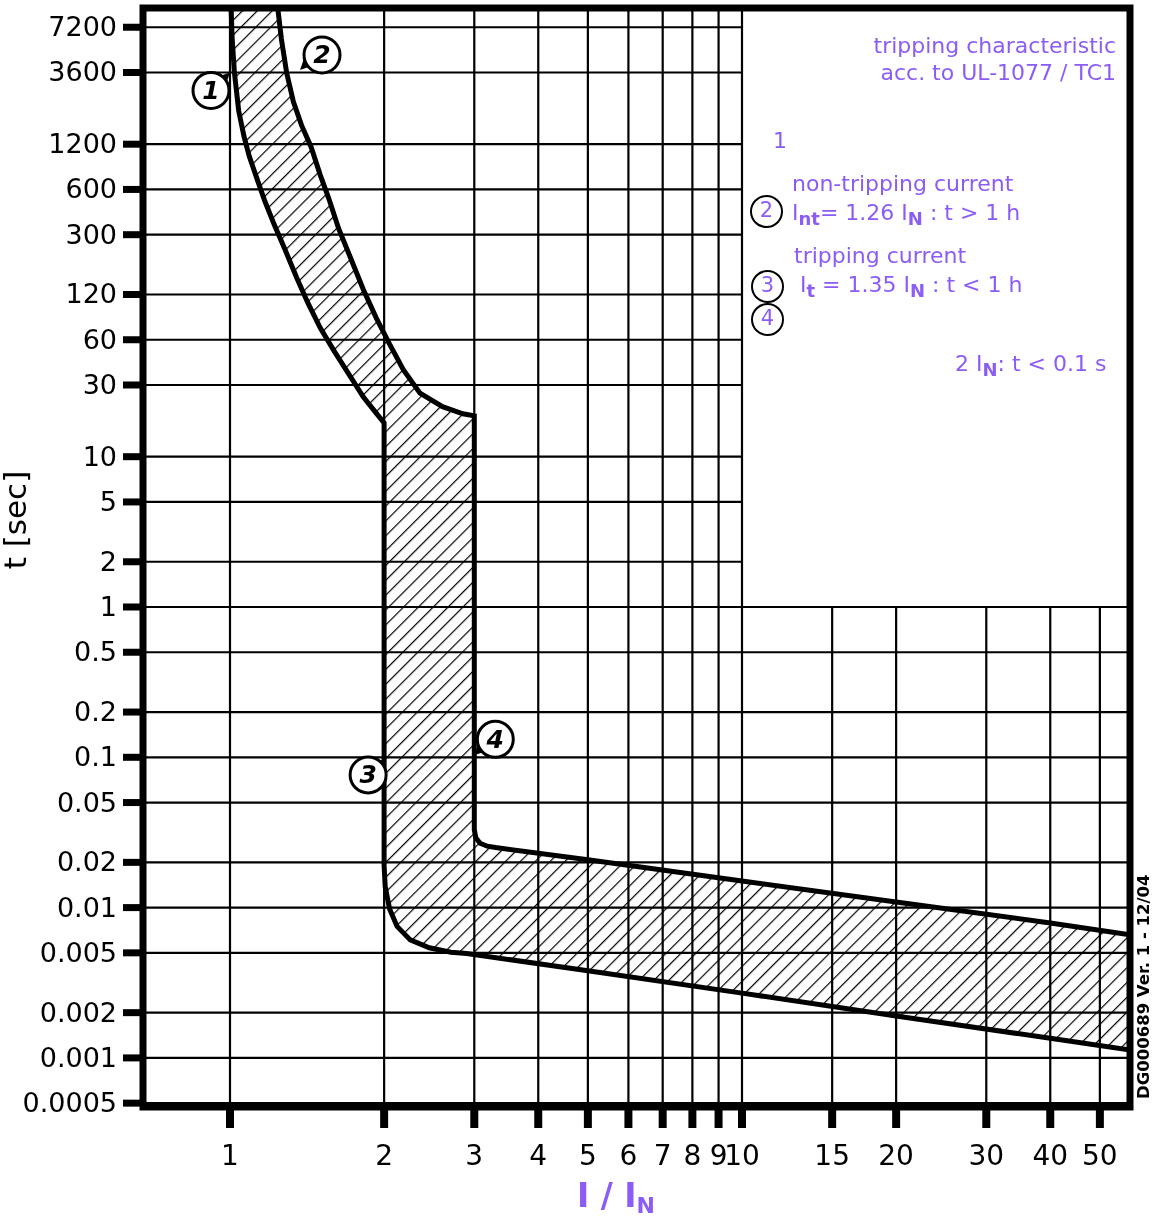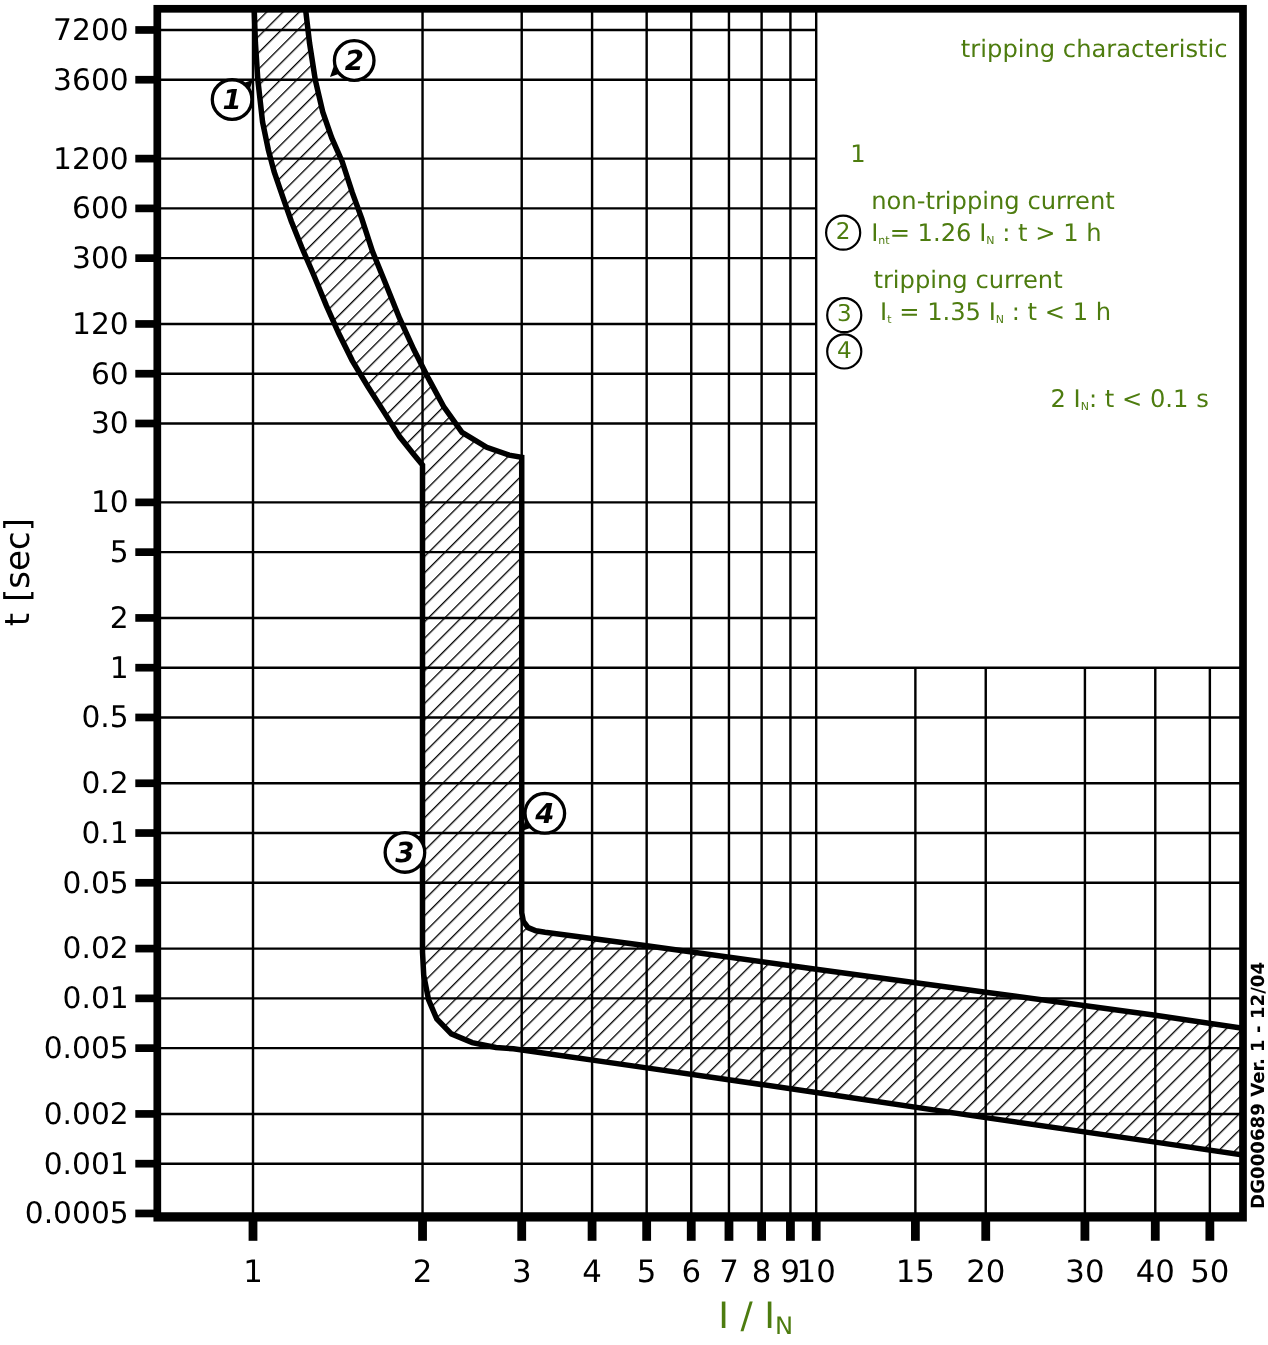--- a/index.html
+++ b/index.html
@@ -1,29 +1,29 @@
 <!DOCTYPE html>
 <html><head>
 <meta charset="utf-8">
 <style>
   html,body{margin:0;padding:0;background:#fff;}
   .stage{position:relative;width:1153px;height:1223px;background:#ffffff;
-         font-family:"DejaVu Sans","Liberation Sans",sans-serif;color:#4d7c0f;overflow:hidden;}
+         font-family:"DejaVu Sans","Liberation Sans",sans-serif;color:#8b5cf6;overflow:hidden;}
   .stage svg{position:absolute;left:0;top:0;}
   svg text{font-family:"DejaVu Sans","Liberation Sans",sans-serif;fill:#000;}
   .legend{position:absolute;left:742px;top:8px;width:388px;height:599px;font-size:22px;}
   .legend-title{position:absolute;left:4px;top:24px;width:370px;text-align:right;
                 font-weight:400;font-size:22px;line-height:27px;}
   .li-marker{position:absolute;font-size:22px;}
   .circle-marker{position:absolute;width:33px;height:33px;border:2.5px solid #000;border-radius:50%;
                  box-sizing:border-box;text-align:center;line-height:27px;font-size:21px;}
   .li-text{position:absolute;white-space:pre;font-size:22px;margin-top:44px;}
   .fx sub, .x-title sub{font-style:normal;line-height:0;position:relative;vertical-align:baseline;top:0.28em;}
-  .fx sub{font-size:10px;}
-  .x-title{position:absolute;left:577px;top:1176px;width:220px;text-align:center;font-size:33px;white-space:pre;}
+  .fx sub{font-size:18px;font-weight:bold;}
+  .x-title{position:absolute;left:577px;top:1176px;width:220px;font-size:33px;white-space:pre;font-weight:bold;}
   .x-title sub{font-size:22px;}
 </style>
 </head>
 <body>
 
 <div class="stage">
 
   <svg id="plot" width="1153" height="1223" viewBox="0 0 1153 1223">
       <defs>
         <pattern id="hatch" width="10.5" height="10.5" patternUnits="userSpaceOnUse" patternTransform="rotate(45)">
@@ -173,20 +173,21 @@
         <circle cx="495.28608241646714" cy="739.3705651268126" r="18" fill="#fff" stroke="#000000" stroke-width="3"></circle>
         <text x="495.28608241646714" y="747.8705651268126" text-anchor="middle" font-size="25" font-style="italic" font-weight="bold">4</text>
       </g>
       <text transform="translate(26 520) rotate(-90)" text-anchor="middle" font-size="31">t [sec]</text>
       <text transform="translate(1149 1099) rotate(-90)" font-size="16.5" font-weight="bold">DG000689  Ver. 1 - 12/04</text>
     </svg>
 
   <div class="legend">
     <div class="legend-title">
       <div>tripping characteristic</div>
+      <div>acc. to UL-1077 / TC1</div>
     </div>
     <div class="li-marker" style="left:31px;top:120px">1</div>
     <div class="li-text" style="left:50px;top:119px">non-tripping current</div>
     <div class="li-text fx" style="left:50px;top:148px"><span>I</span><sub>nt</sub><span>= 1.26 I</span><sub>N</sub><span> : t &gt; 1 h</span></div>
 
     <div class="circle-marker" style="left:8px;top:187px">2</div>
     <div class="li-text" style="left:52px;top:191px">tripping current</div>
     <div class="li-text fx" style="left:58px;top:220px"><span>I</span><sub>t</sub><span> = 1.35 I</span><sub>N</sub><span> : t &lt; 1 h</span></div>
 
     <div class="circle-marker" style="left:9px;top:262px">3</div>

